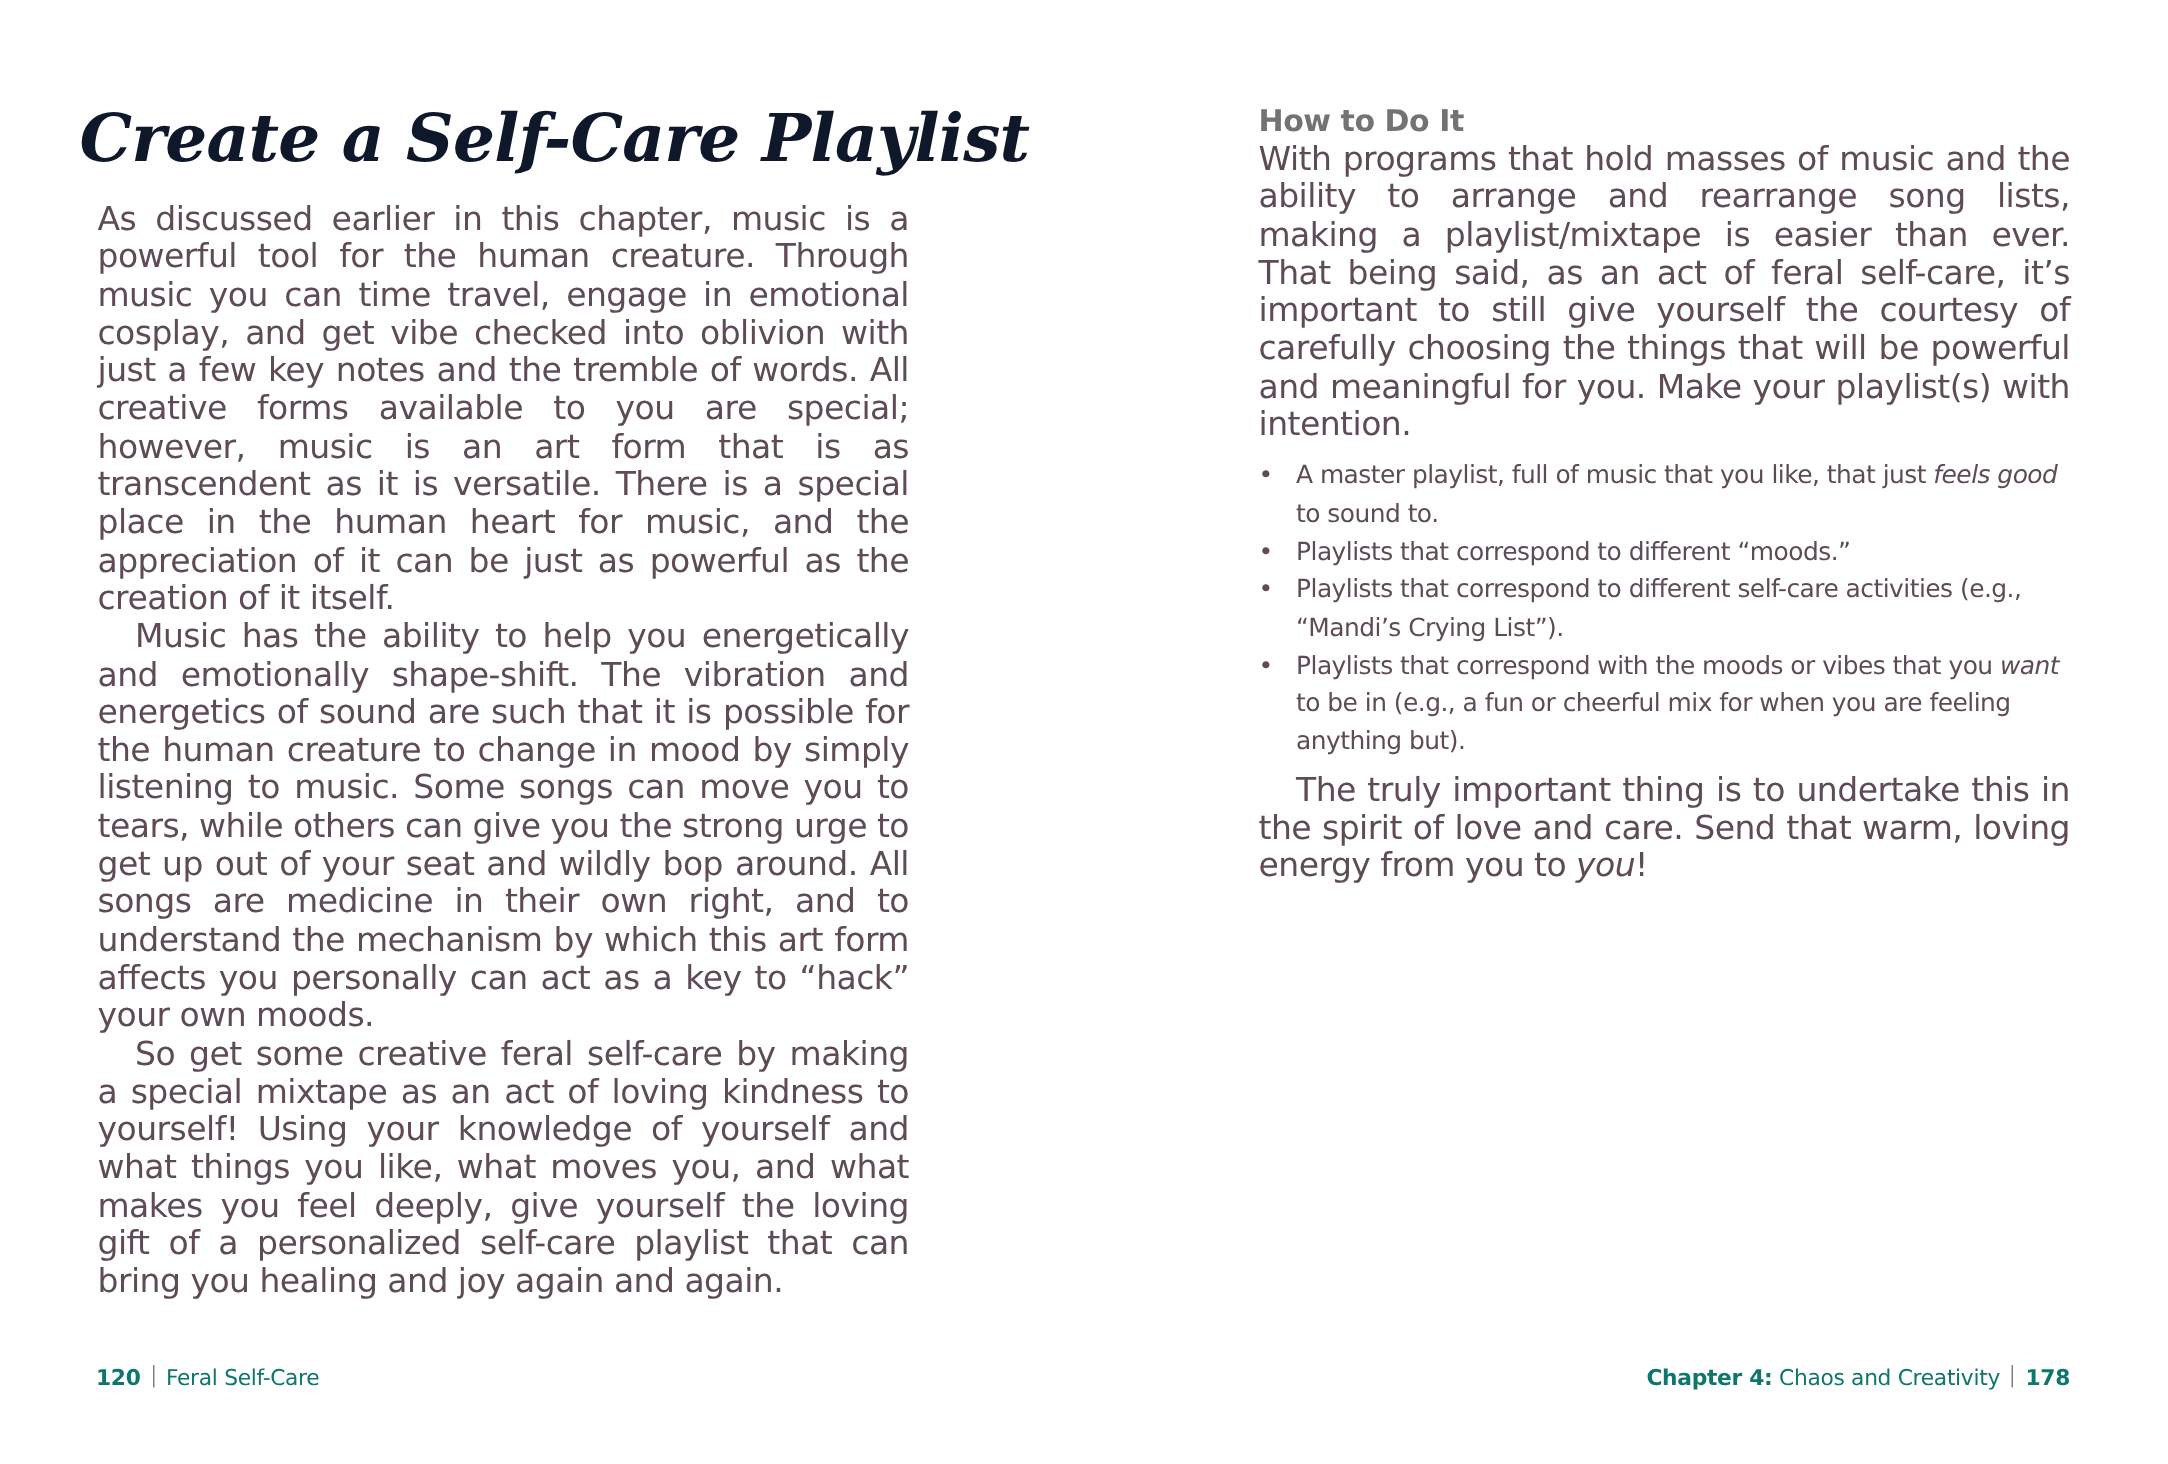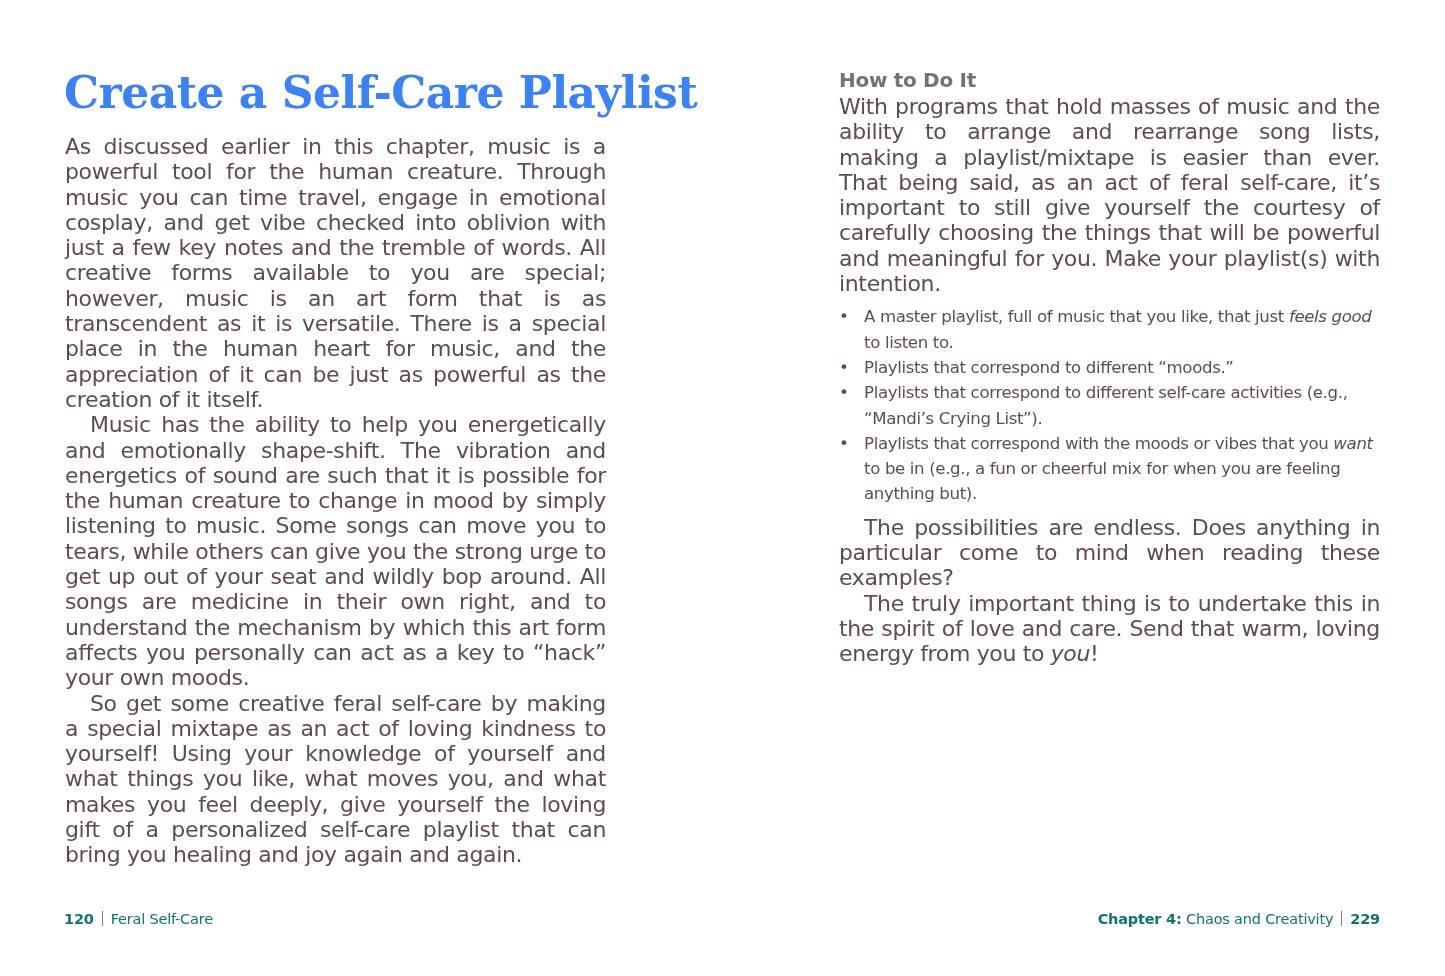--- a/index.html
+++ b/index.html
@@ -1,23 +1,23 @@
 <!DOCTYPE html>
 <html><head>
 <meta charset="utf-8">
 <style>
   html, body { margin: 0; padding: 0; background: #ffffff; }
   body { width: 1445px; height: 976px; position: relative; overflow: hidden;
          font-family: "DejaVu Sans", sans-serif; color: #5e4b56; }
   .page { position: absolute; top: 0; height: 976px; }
   .page-left { left: 0; width: 722px; }
   .page-right { left: 722px; width: 723px; }
-  .title { position: absolute; left: 64px; top: 58px; margin: 0;
-           font-family: "DejaVu Serif", serif; font-weight: bold;
-           font-size: 44px; color: #3b82f6; letter-spacing: -0.5px; line-height: 70px; }
+  .title { position: absolute; left: 53px; top: 58px; margin: 0;
+           font-family: "DejaVu Serif", serif; font-style: italic; font-weight: bold;
+           font-size: 44px; color: #0f172a; letter-spacing: -0.5px; line-height: 70px; }
   .body-left { position: absolute; left: 65px; top: 134px; width: 541px; }
   .body-right { position: absolute; left: 117px; top: 94px; width: 541px; }
   p { margin: 0; font-size: 22px; line-height: 25.3px; text-align: justify;
       text-align-last: left; letter-spacing: -0.35px; }
   p.indent { text-indent: 25px; }
   .subhead { position: absolute; left: 117px; top: 67px; margin: 0; font-size: 20px;
              font-weight: bold; color: #737373; line-height: 26px; letter-spacing: -0.3px; }
   ul { list-style: none; margin: 8px 0 8px 0; padding: 0; }
   li { position: relative; padding-left: 25px; font-size: 16.6px; line-height: 25.3px; letter-spacing: -0.35px; }
   li .bullet { position: absolute; left: 0; top: 0; }
@@ -40,24 +40,23 @@
   <div class="footer footer-left">
     <b>120</b><span class="sep"></span><span>Feral Self-Care</span>
   </div>
 </div>
 
 <div class="page page-right">
   <h2 class="subhead">How to Do It</h2>
   <div class="body-right">
     <p>With programs that hold masses of music and the ability to arrange and rearrange song lists, making a playlist/mixtape is easier than ever. That being said, as an act of feral self-care, it’s important to still give yourself the courtesy of carefully choosing the things that will be powerful and meaningful for you. Make your playlist(s) with intention.</p>
     <ul>
-      <li><span class="bullet">•</span><span>A master playlist, full of music that you like, that just </span><em>feels good</em><span> to listen to.</span></li>
+      <li><span class="bullet">•</span><span>A master playlist, full of music that you like, that just </span><em>feels good</em><span> to sound to.</span></li>
       <li><span class="bullet">•</span><span>Playlists that correspond to different “moods.”</span></li>
       <li><span class="bullet">•</span><span>Playlists that correspond to different self-care activities (e.g., “Mandi’s Crying List”).</span></li>
       <li><span class="bullet">•</span><span>Playlists that correspond with the moods or vibes that you </span><em>want</em><span> to be in (e.g., a fun or cheerful mix for when you are feeling anything but).</span></li>
     </ul>
-    <p class="indent">The possibilities are endless. Does anything in particular come to mind when reading these examples?</p>
     <p class="indent"><span>The truly important thing is to undertake this in the spirit of love and care. Send that warm, loving energy from you to </span><em>you</em><span>!</span></p>
   </div>
   <div class="footer footer-right">
-    <b>Chapter 4:</b> <span>Chaos and Creativity</span><span class="sep"></span><b>229</b>
+    <b>Chapter 4:</b> <span>Chaos and Creativity</span><span class="sep"></span><b>178</b>
   </div>
 </div>
 
 </body></html>

